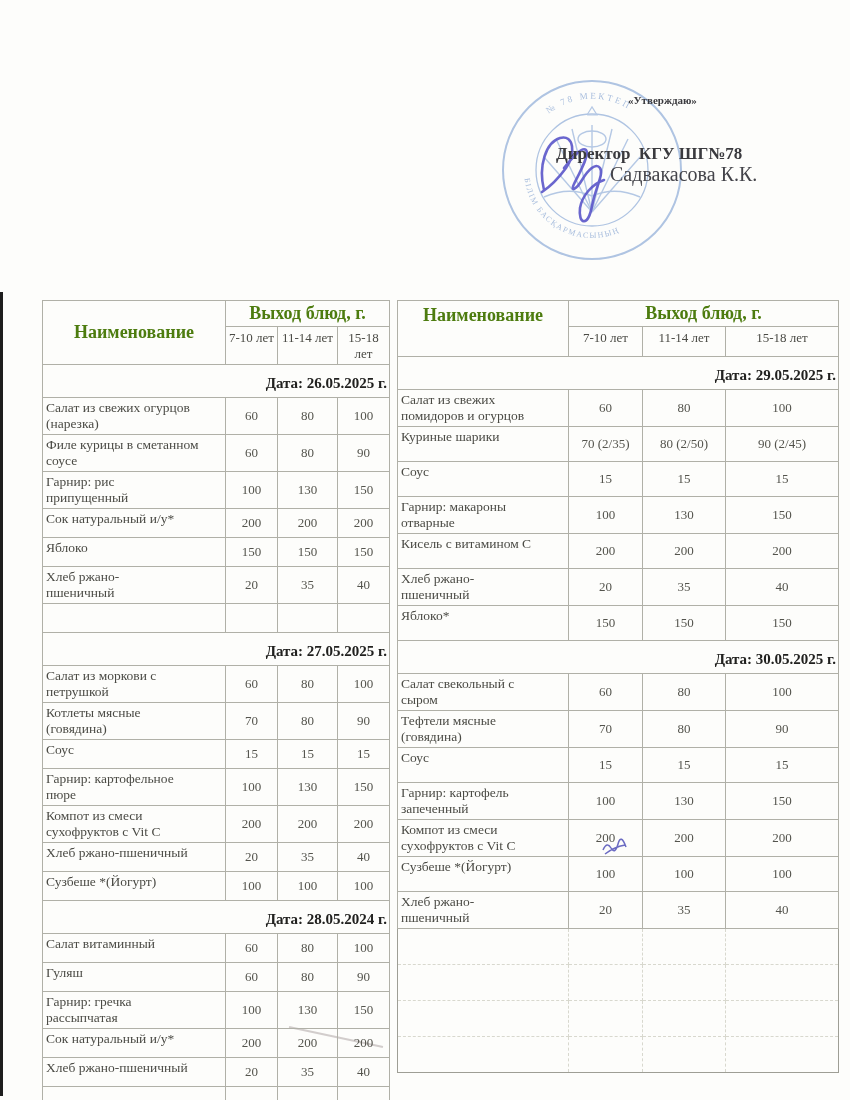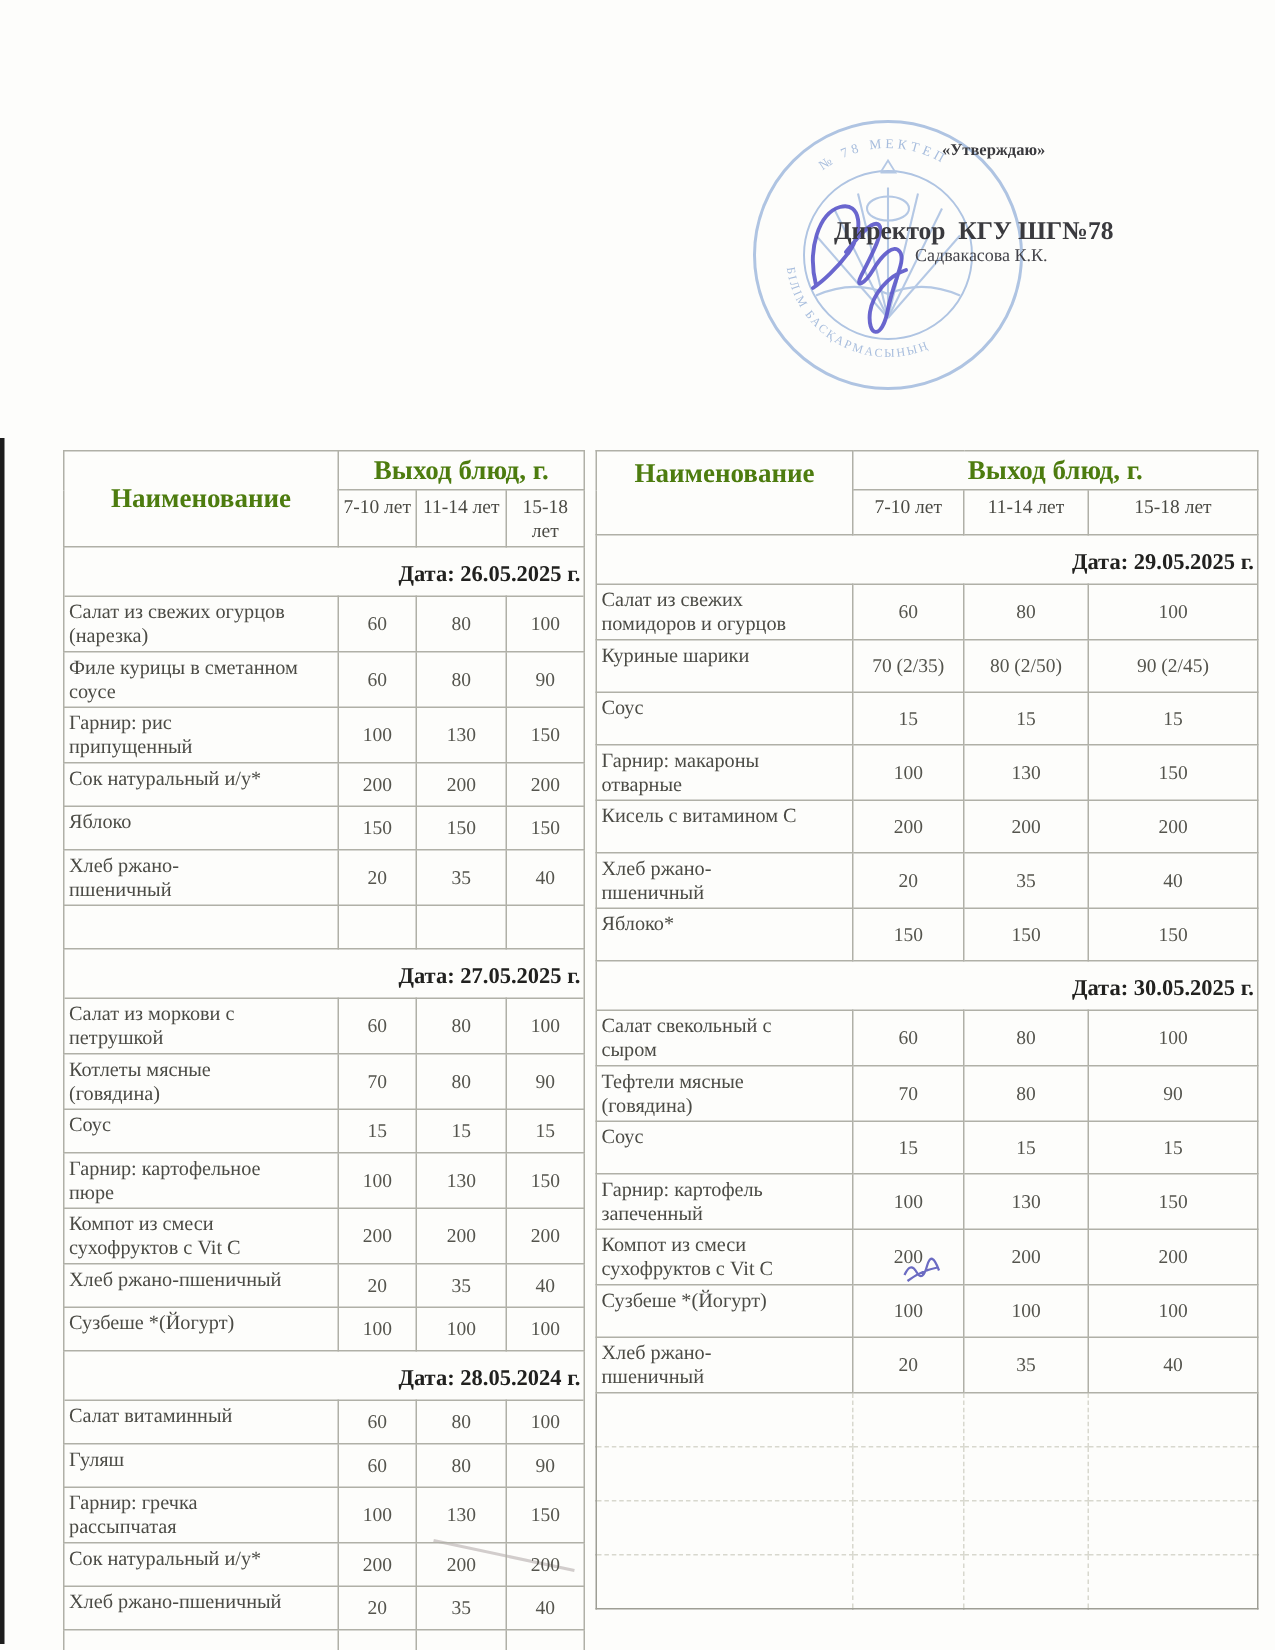--- a/index.html
+++ b/index.html
@@ -11,21 +11,21 @@
   .page{position:relative;width:850px;height:1100px;background:#fdfdfb;overflow:hidden;}
 
   
   .edge-line{position:absolute;left:0;top:292px;width:3px;height:804px;background:#1d1d1d;}
   .pencil-mark{position:absolute;left:288px;top:1036px;width:96px;height:2px;
     background:rgba(158,146,146,.45);transform:rotate(12deg);}
 
   
   .approve1{position:absolute;left:594px;top:94px;font-size:11px;font-weight:bold;color:#3a3a3e;white-space:pre;margin-left:34px;}
   .approve2{position:absolute;left:556px;top:124px;font-size:17px;font-weight:bold;color:#3a3a3e;white-space:pre;margin-top:20px;}
-  .approver{position:absolute;left:610px;top:163px;font-size:12px;color:#44444a;white-space:pre;}
+  .approver{position:absolute;left:610px;top:163px;font-size:20px;color:#44444a;white-space:pre;}
   .stamp{position:absolute;left:494px;top:77px;opacity:.8;}
   .signature{position:absolute;left:530px;top:128px;}
 
   
   .title1{position:absolute;left:30px;right:0;top:244px;text-align:center;
     font-size:16px;font-weight:bold;color:#2d2d2b;}
   .title2{position:absolute;left:30px;right:0;top:264px;text-align:center;
     font-size:16px;font-weight:bold;color:#2d2d2b;}
 
   

